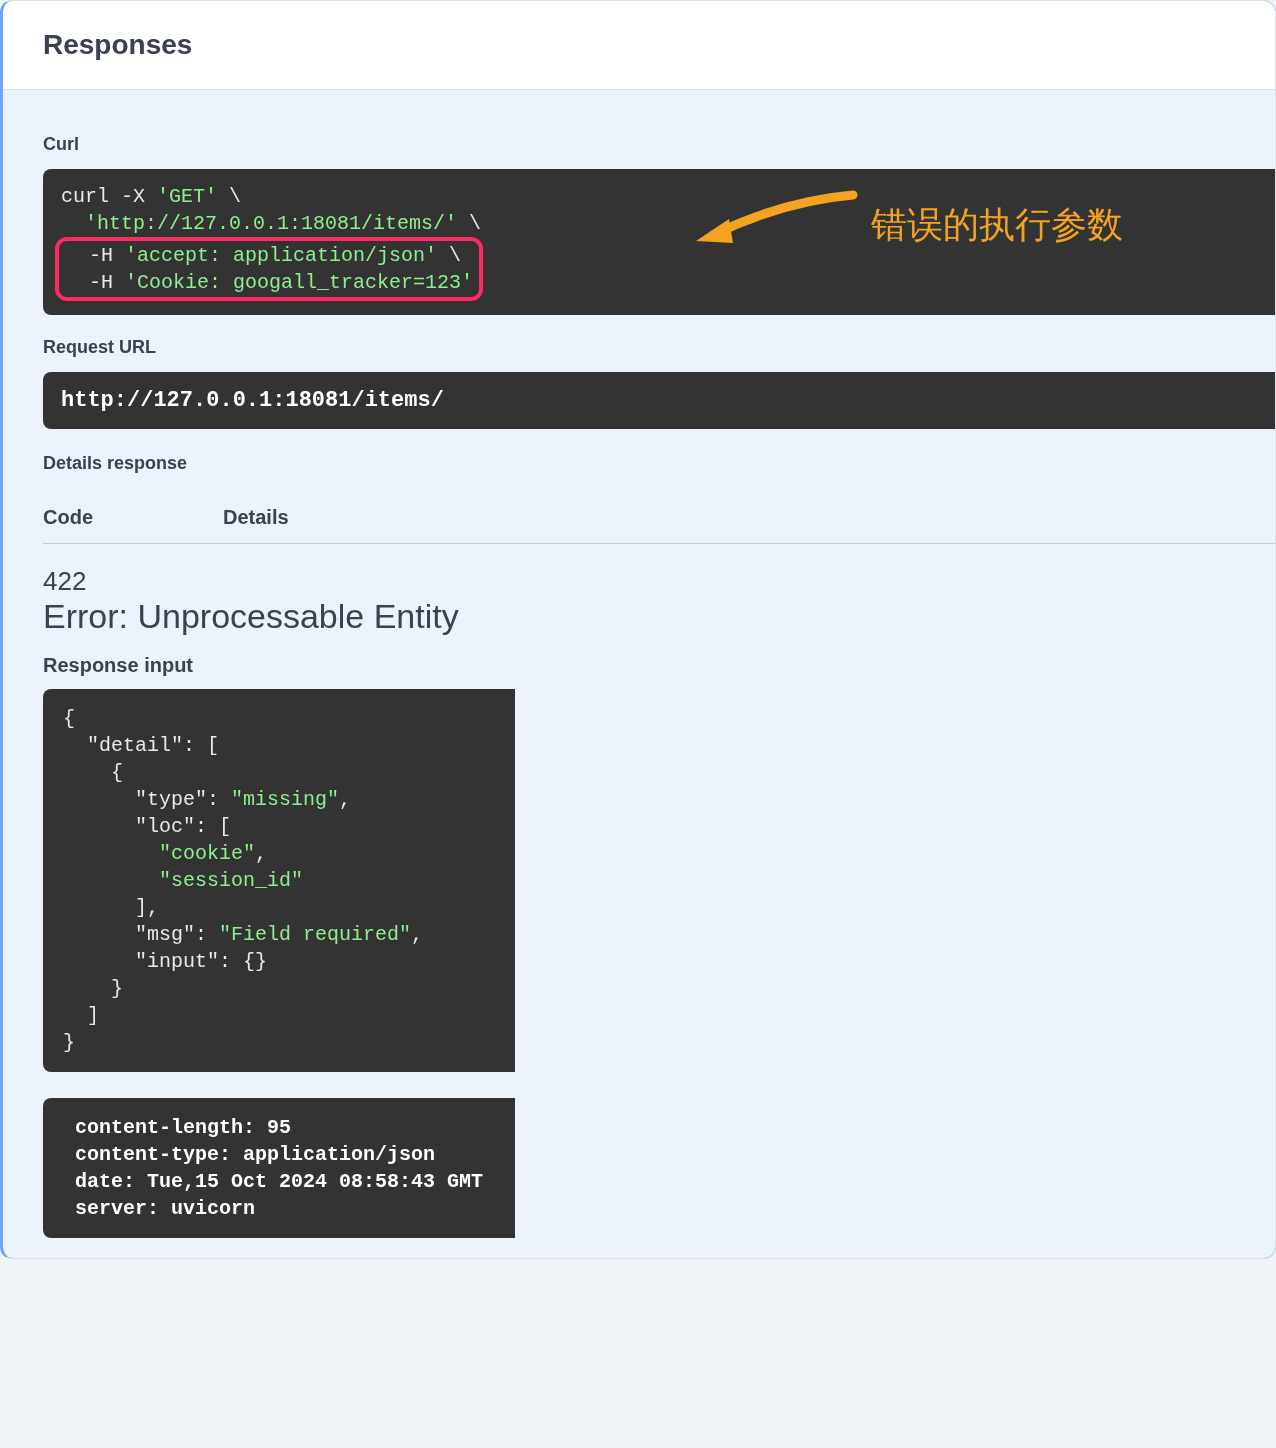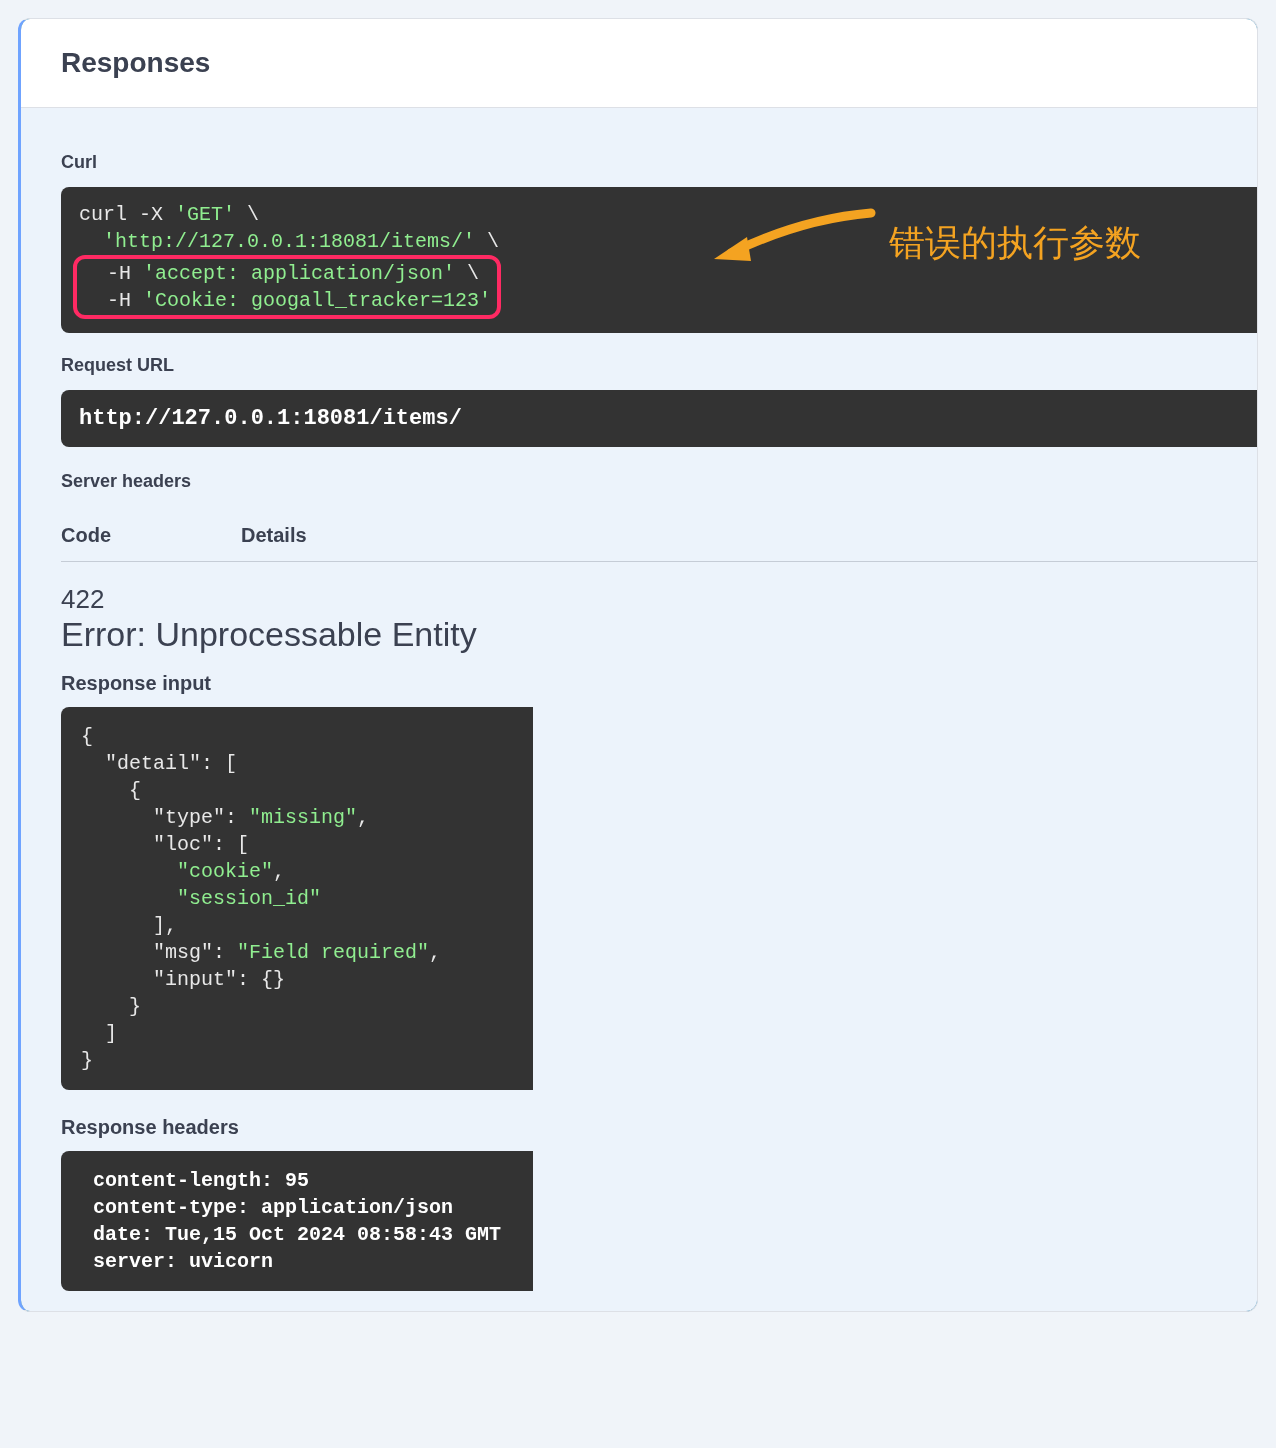--- a/index.html
+++ b/index.html
@@ -7,21 +7,20 @@
     font-family: -apple-system, BlinkMacSystemFont, "Segoe UI", Helvetica, Arial, sans-serif;
     background: #f0f4f9;
     color: #3b4151;
     width: 1276px;
   }
   .card {
     background: #0369a1;
     border: 1px solid #dde0e6;
     border-left: 3px solid #6fa3ff;
     border-radius: 12px;
-    margin: 18px;
     overflow: hidden;
   }
   .card-header {
     padding: 28px 40px;
     font-size: 28px;
     font-weight: 700;
     color: #3b4151;
     background: #fff;
   }
   .card-body {
@@ -133,21 +132,21 @@
         <svg width="170" height="70" viewBox="0 0 170 70">
           <path d="M 160 12 Q 90 18 20 52" stroke="#f4a321" stroke-width="9" fill="none" stroke-linecap="round"></path>
           <polygon points="3,58 36,36 40,60" fill="#f4a321"></polygon>
         </svg>
         <span>错误的执行参数</span>
       </div></div>
 
     <div class="section-title">Request URL</div>
     <div class="req-url-block">http://127.0.0.1:18081/items/</div>
 
-    <div class="section-title">Server headers</div>
+    <div class="section-title">Details response</div>
 
     <div class="sr-row">
       <div class="sr-code-col">Code</div>
       <div class="sr-details-col">Details</div>
     </div>
 
     <div class="resp-row">
       <div class="resp-code">422</div>
       <div class="resp-details">
         <div class="error-title">Error: Unprocessable Entity</div>
@@ -160,21 +159,20 @@
 <span>      </span><span class="jprop">"loc"</span><span>: [</span>
 <span>        </span><span class="jstr">"cookie"</span><span>,</span>
 <span>        </span><span class="jstr">"session_id"</span>
 <span>      ],</span>
 <span>      </span><span class="jprop">"msg"</span><span>: </span><span class="jstr">"Field required"</span><span>,</span>
 <span>      </span><span class="jprop">"input"</span><span>: {}</span>
 <span>    }</span>
 <span>  ]</span>
 <span>}</span></div>
 
-        <div class="sub-title">Response headers</div>
         <div class="headers-block"> content-length: 95 
  content-type: application/json 
  date: Tue,15 Oct 2024 08:58:43 GMT 
  server: uvicorn </div>
       </div>
     </div>
 
   </div>
 </div>
 

